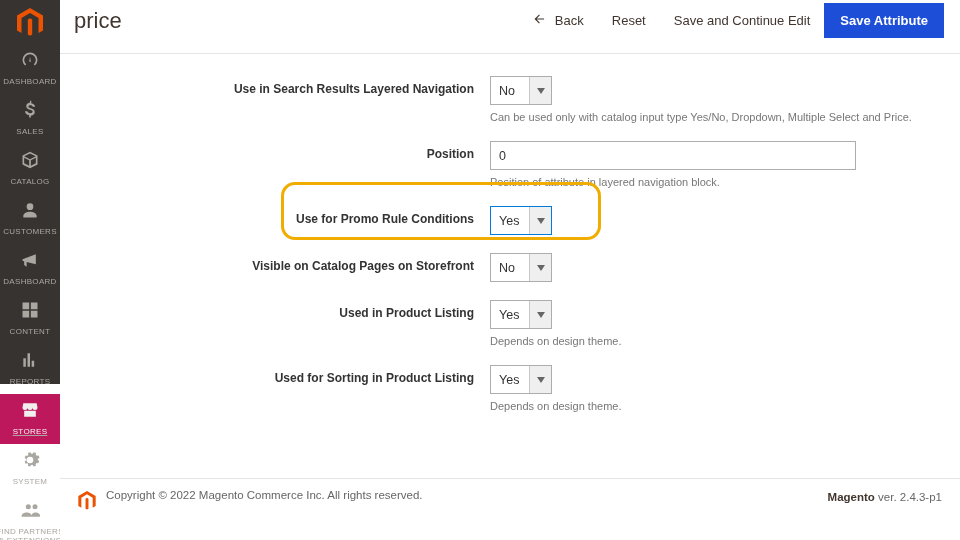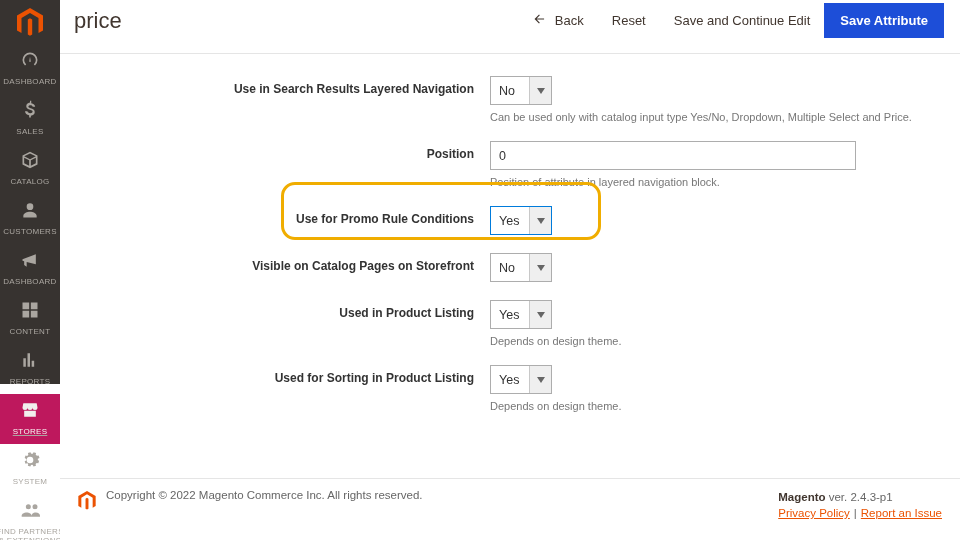--- a/index.html
+++ b/index.html
@@ -224,17 +224,14 @@
   <span class="mlogo">
     <svg width="18" height="20" viewBox="0 0 26 30">
         <path fill="#eb5202" d="M13 0 L26 7.5 V22.5 L21.5 25 V10 L13 5 L4.5 10 V25 L0 22.5 V7.5 Z M10.8 11.5 L13 10.2 L15.2 11.5 V26.5 L13 27.8 L10.8 26.5 Z"></path>
       </svg>
   </span>
   <span>Copyright © 2022 Magento Commerce Inc. All rights reserved.</span>
   <div class="right">
     <div>
       <span class="strong">Magento</span><span> ver. </span><span>2.4.3-p1</span>
     </div>
-    <div>
-      <a>Privacy Policy</a><span class="sep">|</span><a>Report an Issue</a>
-    </div>
   </div>
 </div>
 
 </body></html>

